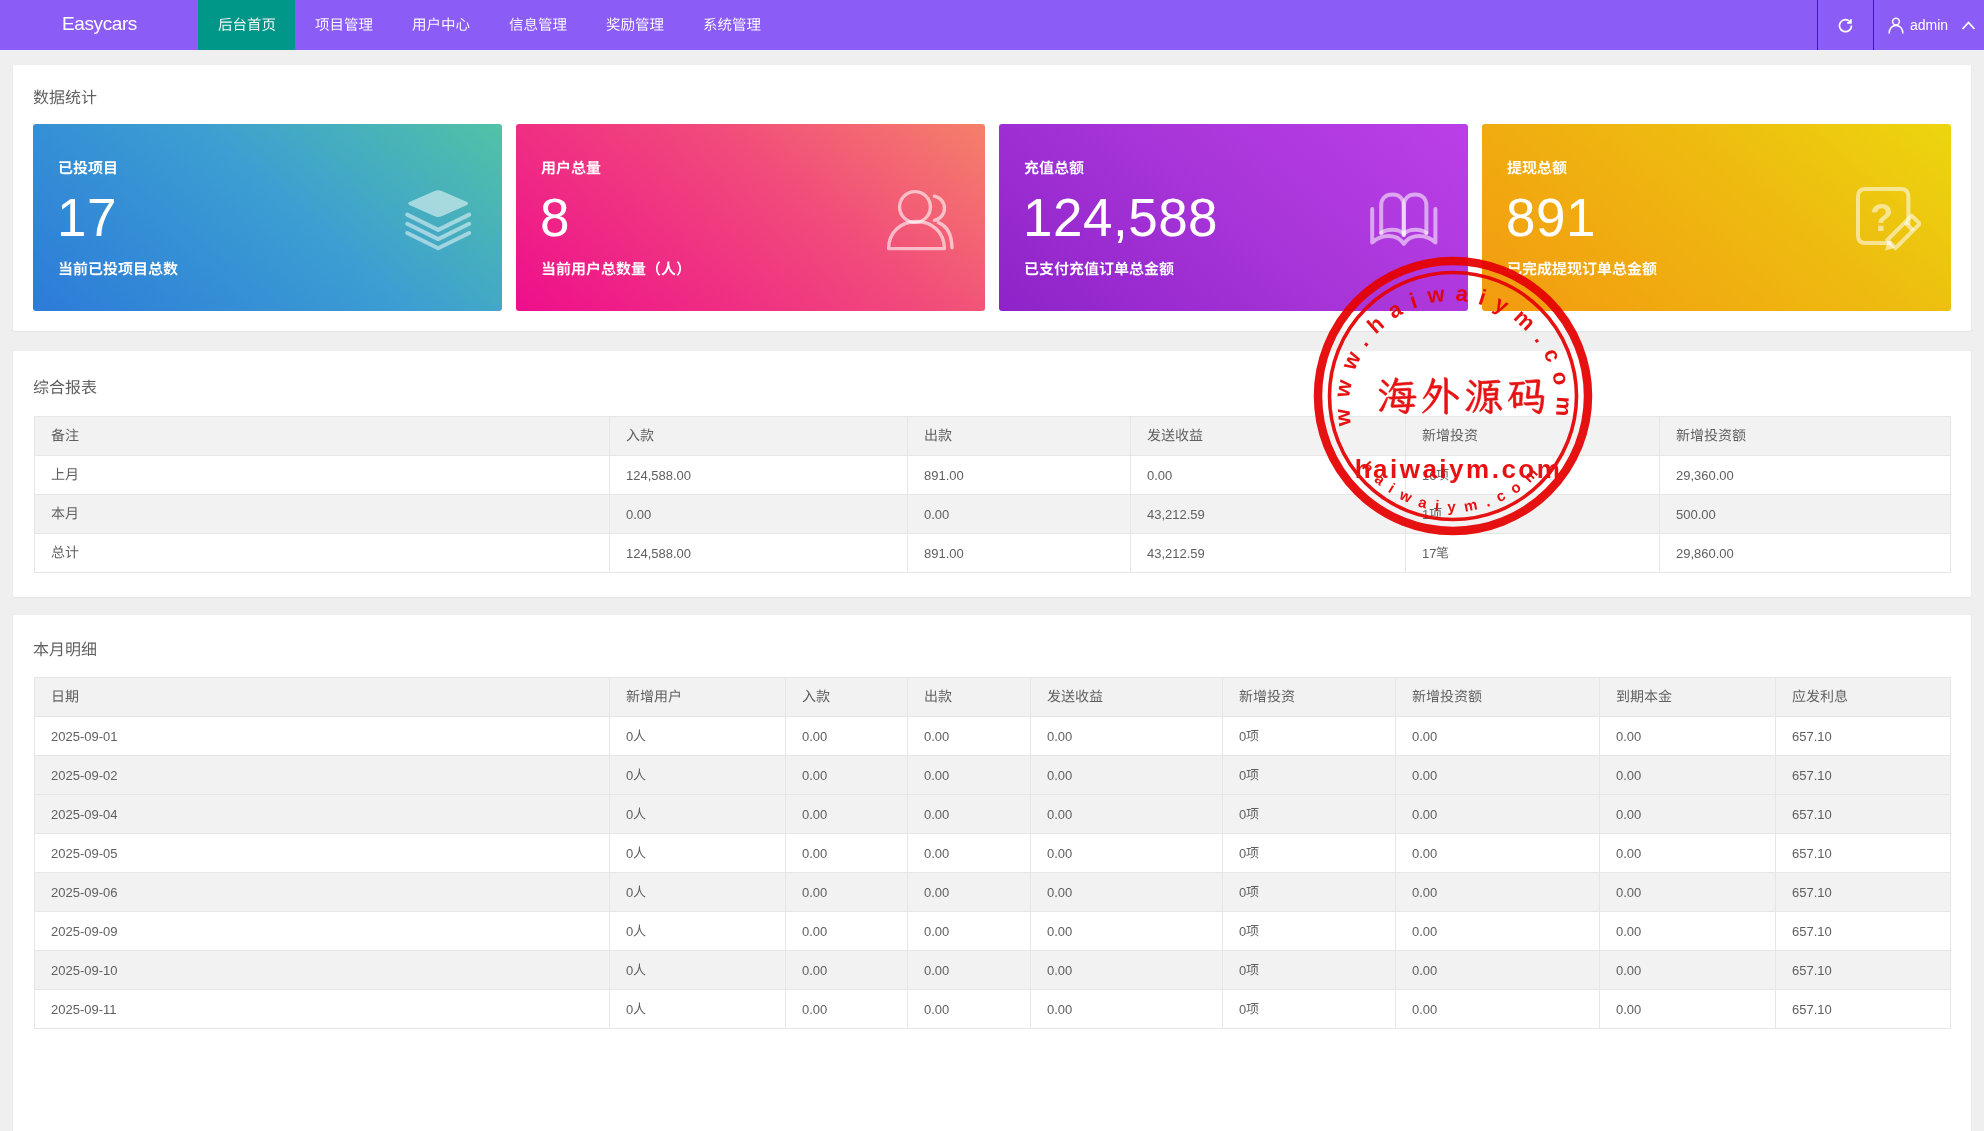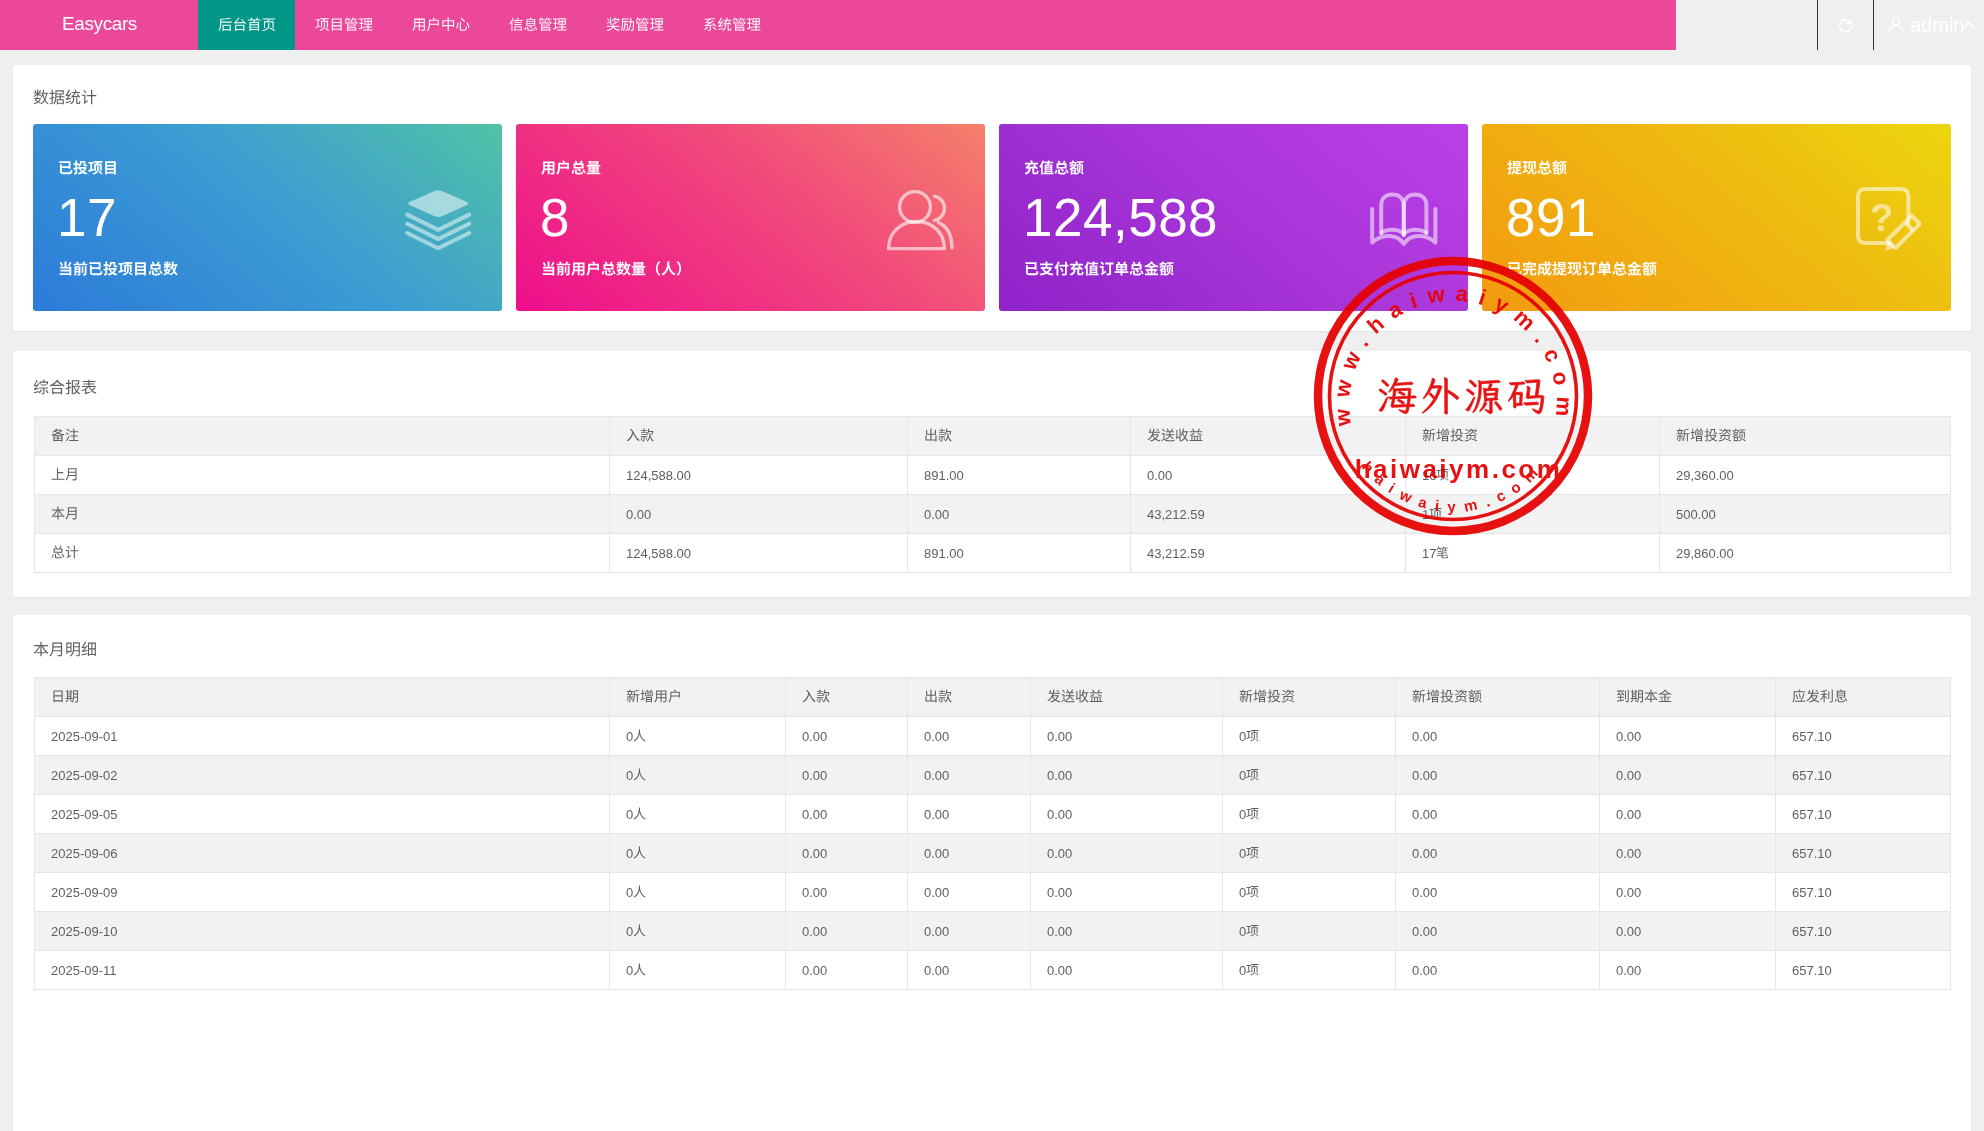--- a/index.html
+++ b/index.html
@@ -1,21 +1,21 @@
 <!DOCTYPE html>
 <html><head><meta charset="utf-8"><style>
 *{margin:0;padding:0;box-sizing:border-box}
 html,body{width:1984px;height:1131px;overflow:hidden;background:#efefef;font-family:"Liberation Sans",sans-serif}
-.nav{position:absolute;left:0;top:0;width:1676px;height:50px;background:#ec4899}
+.nav{position:absolute;left:0;top:0;width:1984px;height:50px;background:#8b5cf6}
 .logo{position:absolute;left:62px;top:0;line-height:48px;color:#fff;font-size:19px;letter-spacing:-0.4px}
 .navitem{position:absolute;top:0;width:97px;height:50px;text-align:center;line-height:50px}
 .navitem svg{vertical-align:middle}
 .navon{background:#009688}
 .vsep{position:absolute;top:0;width:1px;height:50px;background:#32363f}
-.admin{position:absolute;left:1910px;top:0;line-height:50px;color:#fff;font-size:20px}
+.admin{position:absolute;left:1910px;top:0;line-height:50px;color:#fff;font-size:14px}
 .panel{position:absolute;left:13px;width:1958px;background:#fff;border-radius:2px;box-shadow:0 1px 2px rgba(0,0,0,0.05)}
 .ptitle{position:absolute;left:20px;top:24px}
 .card{position:absolute;top:124px;width:469px;height:187px;border-radius:3px}
 .clab{position:absolute;left:25px}
 .cnum{position:absolute;left:24px;top:67px;color:#fff;font-size:53px;line-height:1;height:49px;letter-spacing:0.5px}
 .cicon{position:absolute}
 .tb{position:absolute;border-collapse:collapse;table-layout:fixed;font-size:13px;color:#5f5f5f}
 .tb td{border:1px solid #e6e6e6;height:39px;padding:0 0 0 16px;vertical-align:middle;white-space:nowrap;overflow:hidden}
 .tb tr.hd td{background:#f2f2f2}
 .tb tr.st td{background:#f2f2f2}
@@ -467,20 +467,35 @@
         <td>0.00</td>
         <td>0.00</td>
         <td>0.00</td>
         <td>0<svg style="vertical-align:-0.12em;" width="13.0" height="13.0" viewBox="0 0 1000 1000" fill="#5f5f5f">
             <use href="#gr9879" xlink:href="#gr9879" x="0"></use>
           </svg></td>
         <td>0.00</td>
         <td>0.00</td>
         <td>657.10</td>
       </tr>
+      <tr class="st">
+        <td>2025-09-04</td>
+        <td>0<svg style="vertical-align:-0.12em;" width="13.0" height="13.0" viewBox="0 0 1000 1000" fill="#5f5f5f">
+            <use href="#gr4eba" xlink:href="#gr4eba" x="0"></use>
+          </svg></td>
+        <td>0.00</td>
+        <td>0.00</td>
+        <td>0.00</td>
+        <td>0<svg style="vertical-align:-0.12em;" width="13.0" height="13.0" viewBox="0 0 1000 1000" fill="#5f5f5f">
+            <use href="#gr9879" xlink:href="#gr9879" x="0"></use>
+          </svg></td>
+        <td>0.00</td>
+        <td>0.00</td>
+        <td>657.10</td>
+      </tr>
       <tr class="">
         <td>2025-09-05</td>
         <td>0<svg style="vertical-align:-0.12em;" width="13.0" height="13.0" viewBox="0 0 1000 1000" fill="#5f5f5f">
             <use href="#gr4eba" xlink:href="#gr4eba" x="0"></use>
           </svg></td>
         <td>0.00</td>
         <td>0.00</td>
         <td>0.00</td>
         <td>0<svg style="vertical-align:-0.12em;" width="13.0" height="13.0" viewBox="0 0 1000 1000" fill="#5f5f5f">
             <use href="#gr9879" xlink:href="#gr9879" x="0"></use>

